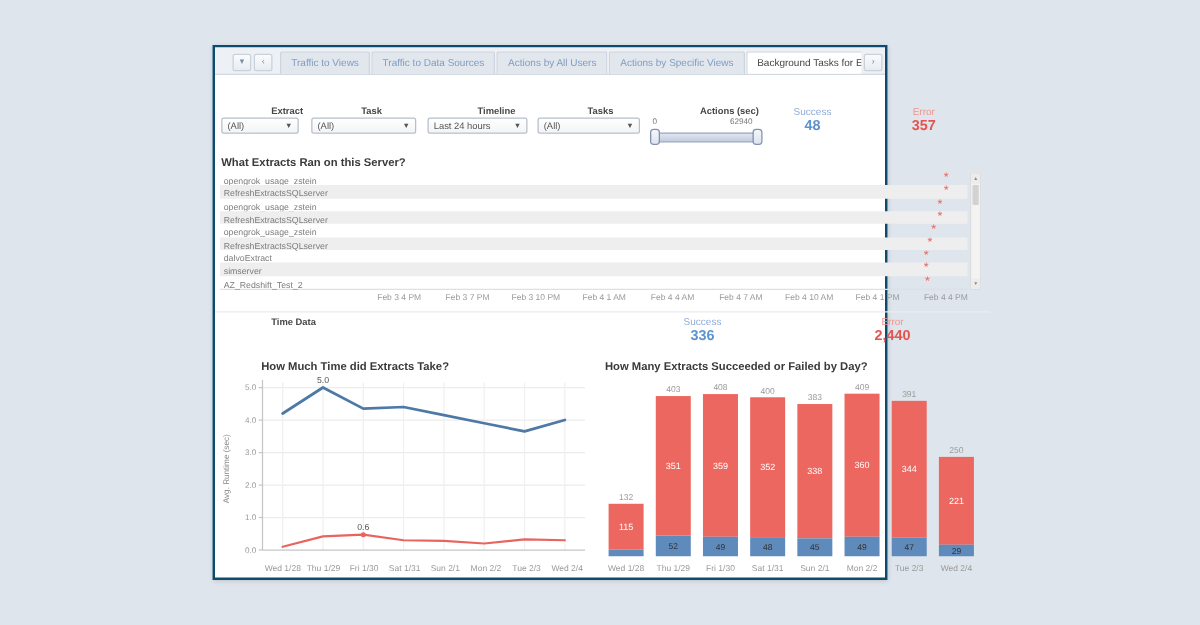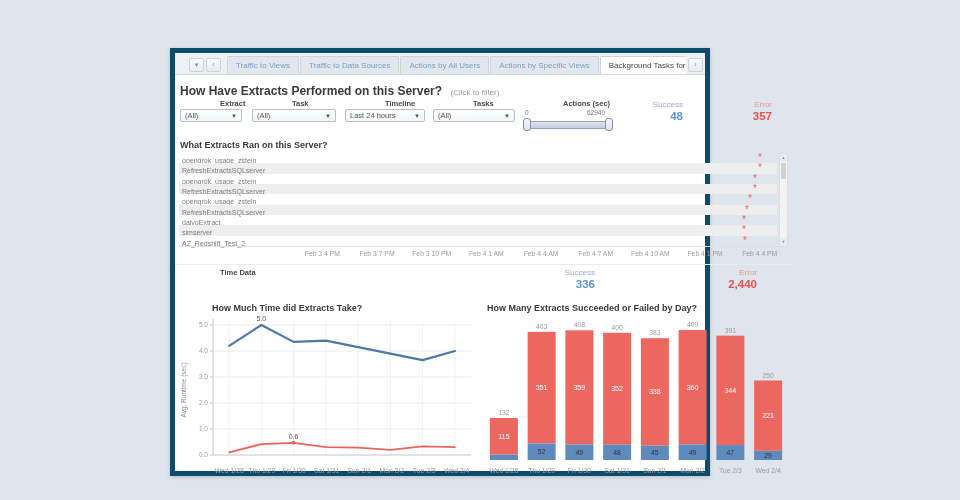--- a/index.html
+++ b/index.html
@@ -1,31 +1,31 @@
 <!DOCTYPE html>
 <html><head>
 <meta charset="utf-8">
 <style>
   html,body{margin:0;padding:0;}
   body{width:960px;height:500px;background:#dfe5ec;font-family:"Liberation Sans",sans-serif;position:relative;overflow:hidden;}
-  .panel{position:absolute;left:170px;top:48px;width:540px;height:428px;background:#ffffff;border:5px solid #0c4a6e;box-shadow:0 1px 4px rgba(0,0,0,.18);box-sizing:border-box;}
+  .panel{position:absolute;left:170px;top:36px;width:540px;height:428px;background:#ffffff;border:2px solid #0c4a6e;box-shadow:0 1px 4px rgba(0,0,0,.18);box-sizing:border-box;}
   
   .tabbar{height:22px;background:#edf0f4;border-bottom:1px solid #d3d9e0;display:flex;align-items:flex-end;padding:2px 2px 0 14px;box-sizing:border-box;gap:2px;}
   .tbtn{flex:0 0 auto;width:15px;height:14px;font-size:7px;color:#7b8ca3;background:linear-gradient(#fafbfd,#e8ecf1);border:1px solid #c9d1da;border-radius:2px;padding:0;line-height:12px;text-align:center;margin-bottom:2px;cursor:pointer;}
   .tabs{display:flex;flex:1;overflow:hidden;height:18px;gap:1px;margin-left:4px;}
   .tab{flex:0 0 auto;background:#e2e7ee;border:1px solid #ccd4dd;border-bottom:none;border-radius:2px 2px 0 0;color:#7e9cc0;font-size:8px;padding:4px 8px 0 8px;white-space:nowrap;height:14px;cursor:pointer;}
   .tab.active{background:#ffffff;color:#454545;}
   
   .content{position:relative;height:404px;}
   .main-title{font-size:12px;font-weight:bold;color:#3a3a3a;}
   .subtitle{font-size:8px;color:#9a9a9a;margin-left:4px;}
   .flabel{position:absolute;font-size:7.5px;font-weight:bold;color:#474747;margin-left:40px;}
   .select{position:absolute;height:13px;border:1px solid #b7bfc9;border-radius:2px;background:linear-gradient(#ffffff,#f2f4f7);display:flex;align-items:center;justify-content:space-between;padding:0 4px;color:#555;font-size:7.5px;box-sizing:border-box;cursor:pointer;}
   .select .arr{color:#555;font-size:6px;margin-left:4px;}
-  .kpi{position:absolute;text-align:right;}
+  .kpi{position:absolute;text-align:center;}
   .kpi .lbl{font-size:8px;display:block;}
   .kpi .val{font-size:11.5px;font-weight:bold;display:block;margin-top:1px;}
   .kpi.success .lbl{color:#8fabd7;} .kpi.success .val{color:#5d93d1;}
   .kpi.error .lbl{color:#f0958d;} .kpi.error .val{color:#e4544e;}
   .section-title{position:absolute;font-size:9px;font-weight:bold;color:#3a3a3a;}
   
   .slider-minmax{position:absolute;font-size:6.5px;color:#777;}
   .slider-track{position:absolute;height:6px;background:linear-gradient(#dfe5f0,#c3cddf);border:1px solid #93a1bd;border-radius:3px;}
   .slider-handle{position:absolute;width:6px;height:11px;background:linear-gradient(#f4f7fb,#dde4f0);border:1px solid #8191af;border-radius:3px;top:-4px;cursor:pointer;}
   
@@ -57,24 +57,20 @@
         <div class="tab">Traffic to Views</div>
         <div class="tab">Traffic to Data Sources</div>
         <div class="tab">Actions by All Users</div>
         <div class="tab">Actions by Specific Views</div>
         <div class="tab active">Background Tasks for Extracts</div>
       </div>
     <button class="tbtn">›</button>
   </div>
 
   <div class="content">
-    <div style="position:absolute;left:5px;top:6px;">
-      <span class="main-title">How Have Extracts Performed on this Server?</span>
-      <span class="subtitle">(Click to filter)</span>
-    </div>
 
     <span class="flabel" style="left:5px;top:24px;">Extract</span>
     <div class="select" style="left:5px;top:34px;width:62px;">
       <span>(All)</span>
         <span class="arr">▼</span>
     </div>
     <span class="flabel" style="left:77px;top:24px;">Task</span>
     <div class="select" style="left:77px;top:34px;width:84px;">
       <span>(All)</span>
         <span class="arr">▼</span>

